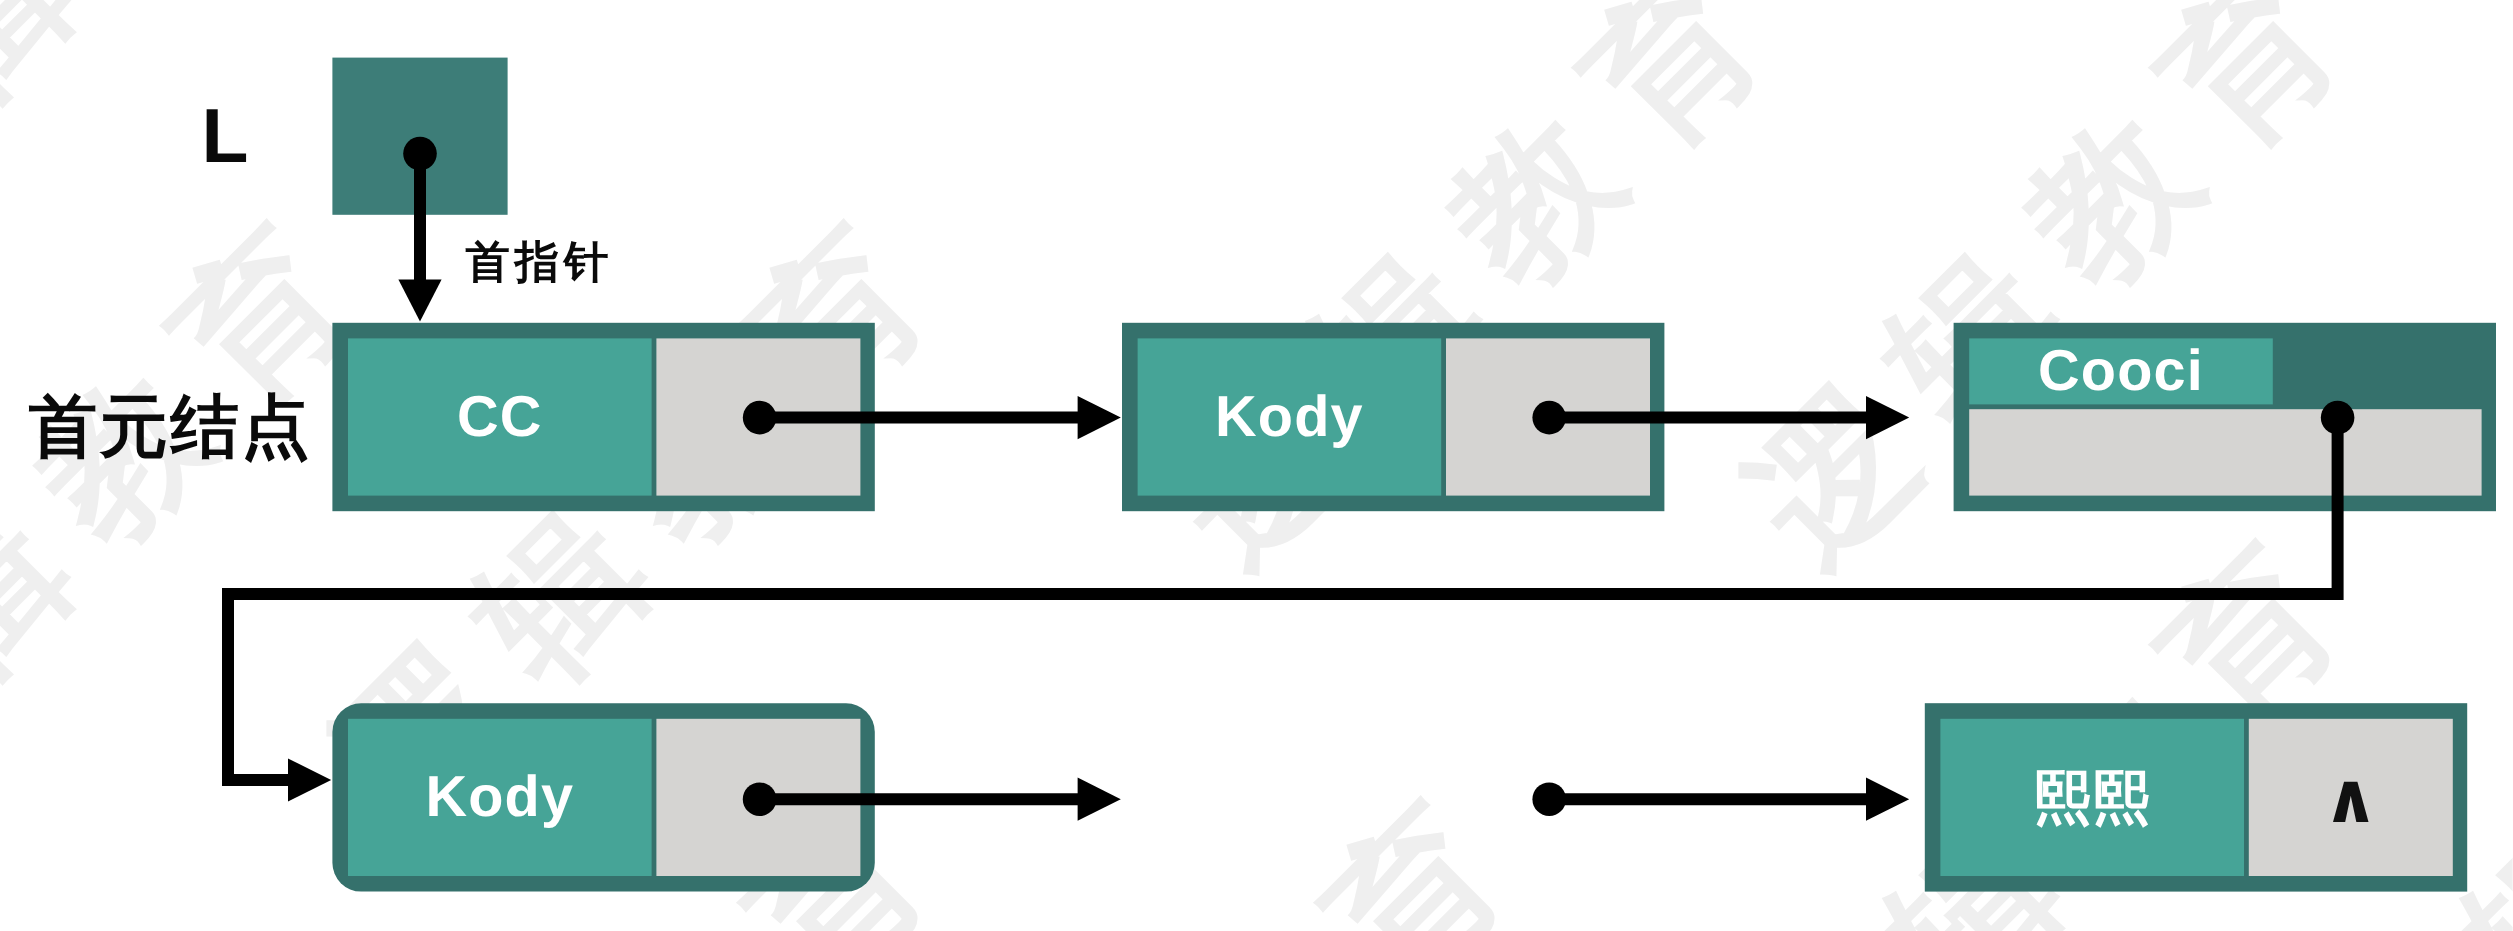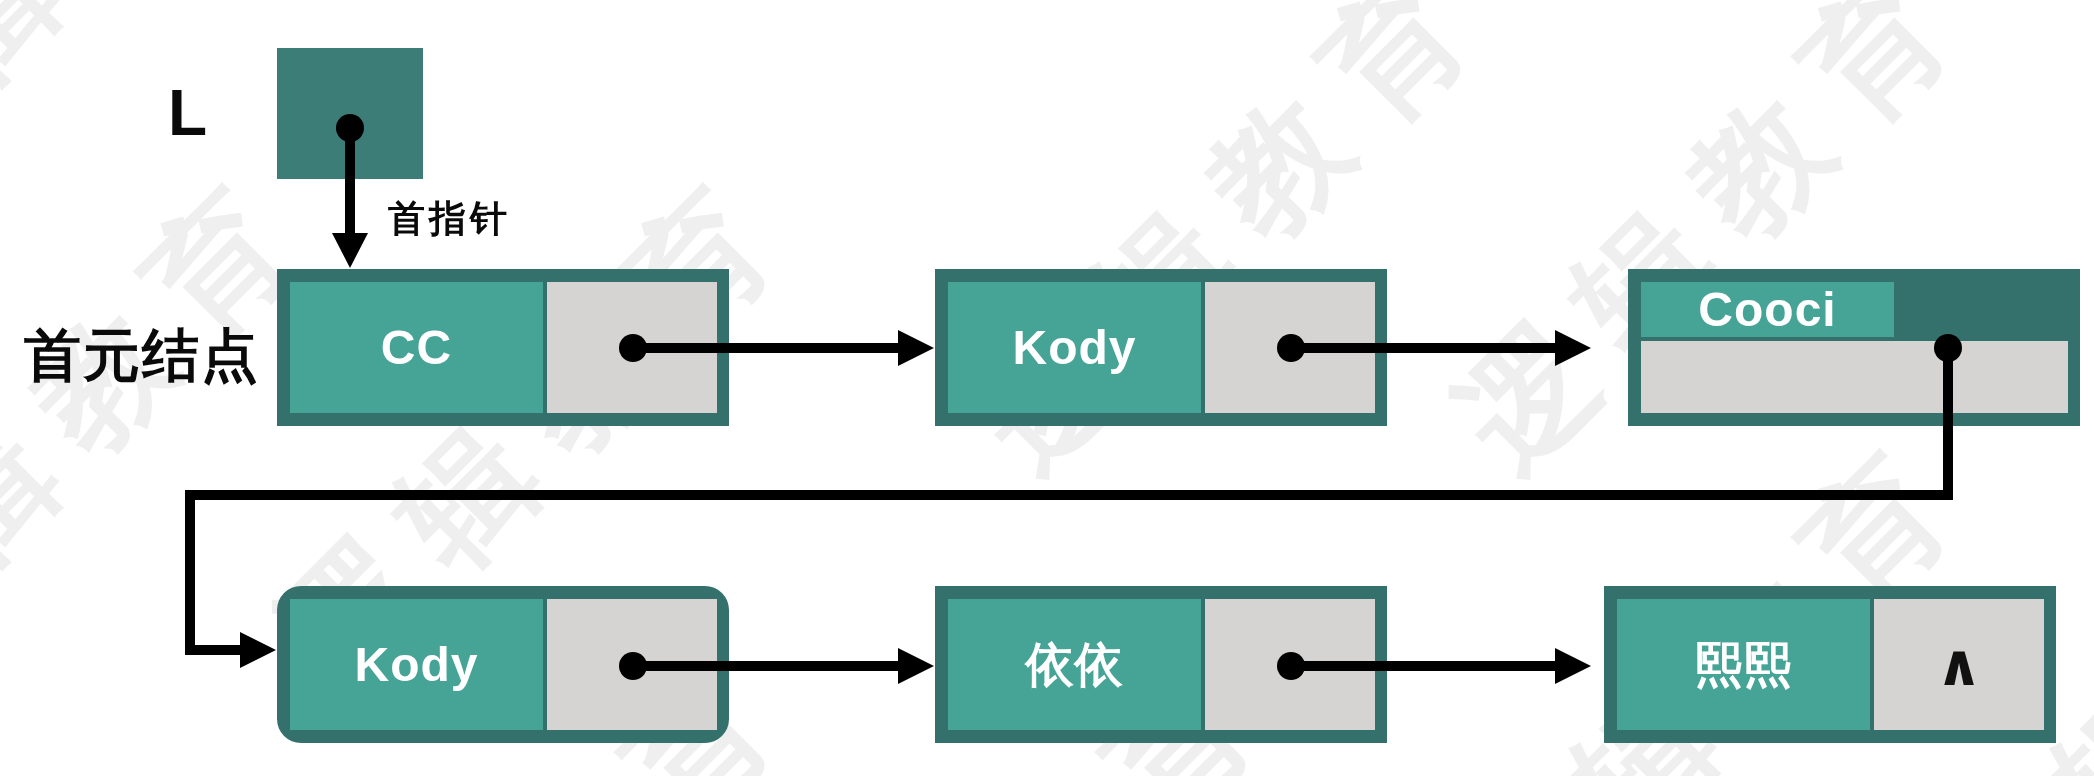--- a/index.html
+++ b/index.html
@@ -87,24 +87,20 @@
     <div class="cell ptr"></div>
   </div>
   <div class="node" style="left:1628px;top:269px;flex-direction:column;">
     <div class="cell data">Cooci</div>
     <div class="cell ptr"></div>
   </div>
   <div class="node" style="left:277px;top:586px;border-radius:24px;">
     <div class="cell data">Kody</div>
     <div class="cell ptr"></div>
   </div>
-  <div class="node" style="left:935px;top:586px;">
-    <div class="cell data">依依</div>
-    <div class="cell ptr"></div>
-  </div>
   <div class="node" style="left:1592px;top:586px;margin-left:12px;">
     <div class="cell data">熙熙</div>
     <div class="cell ptr">
       <span>∧</span>
     </div>
   </div>
 
   <svg class="links" width="2094" height="776" viewBox="0 0 2094 776">
 
     <circle cx="350" cy="128" r="14" fill="#000"></circle>

